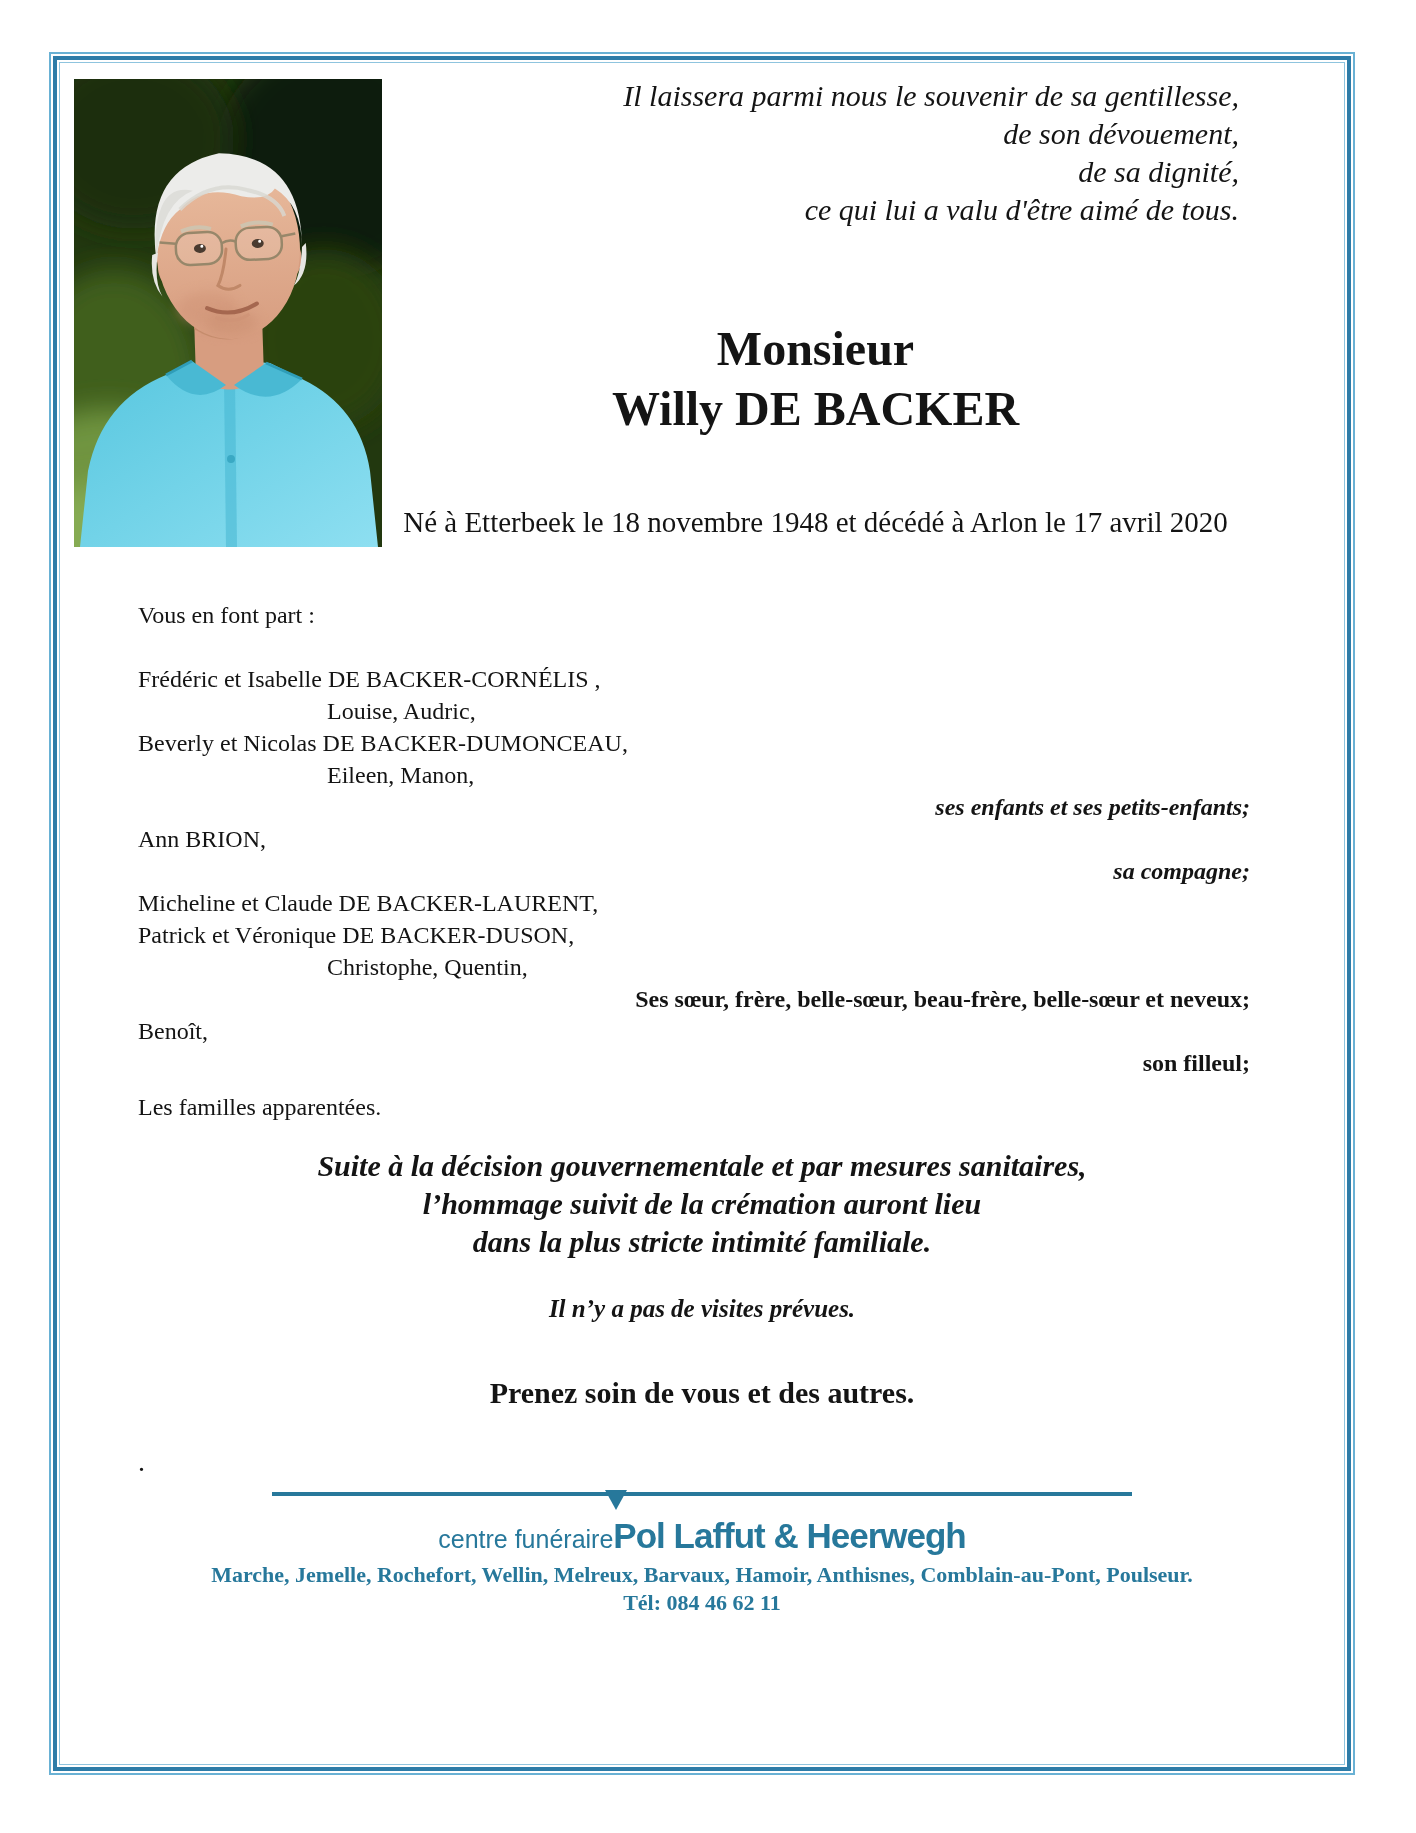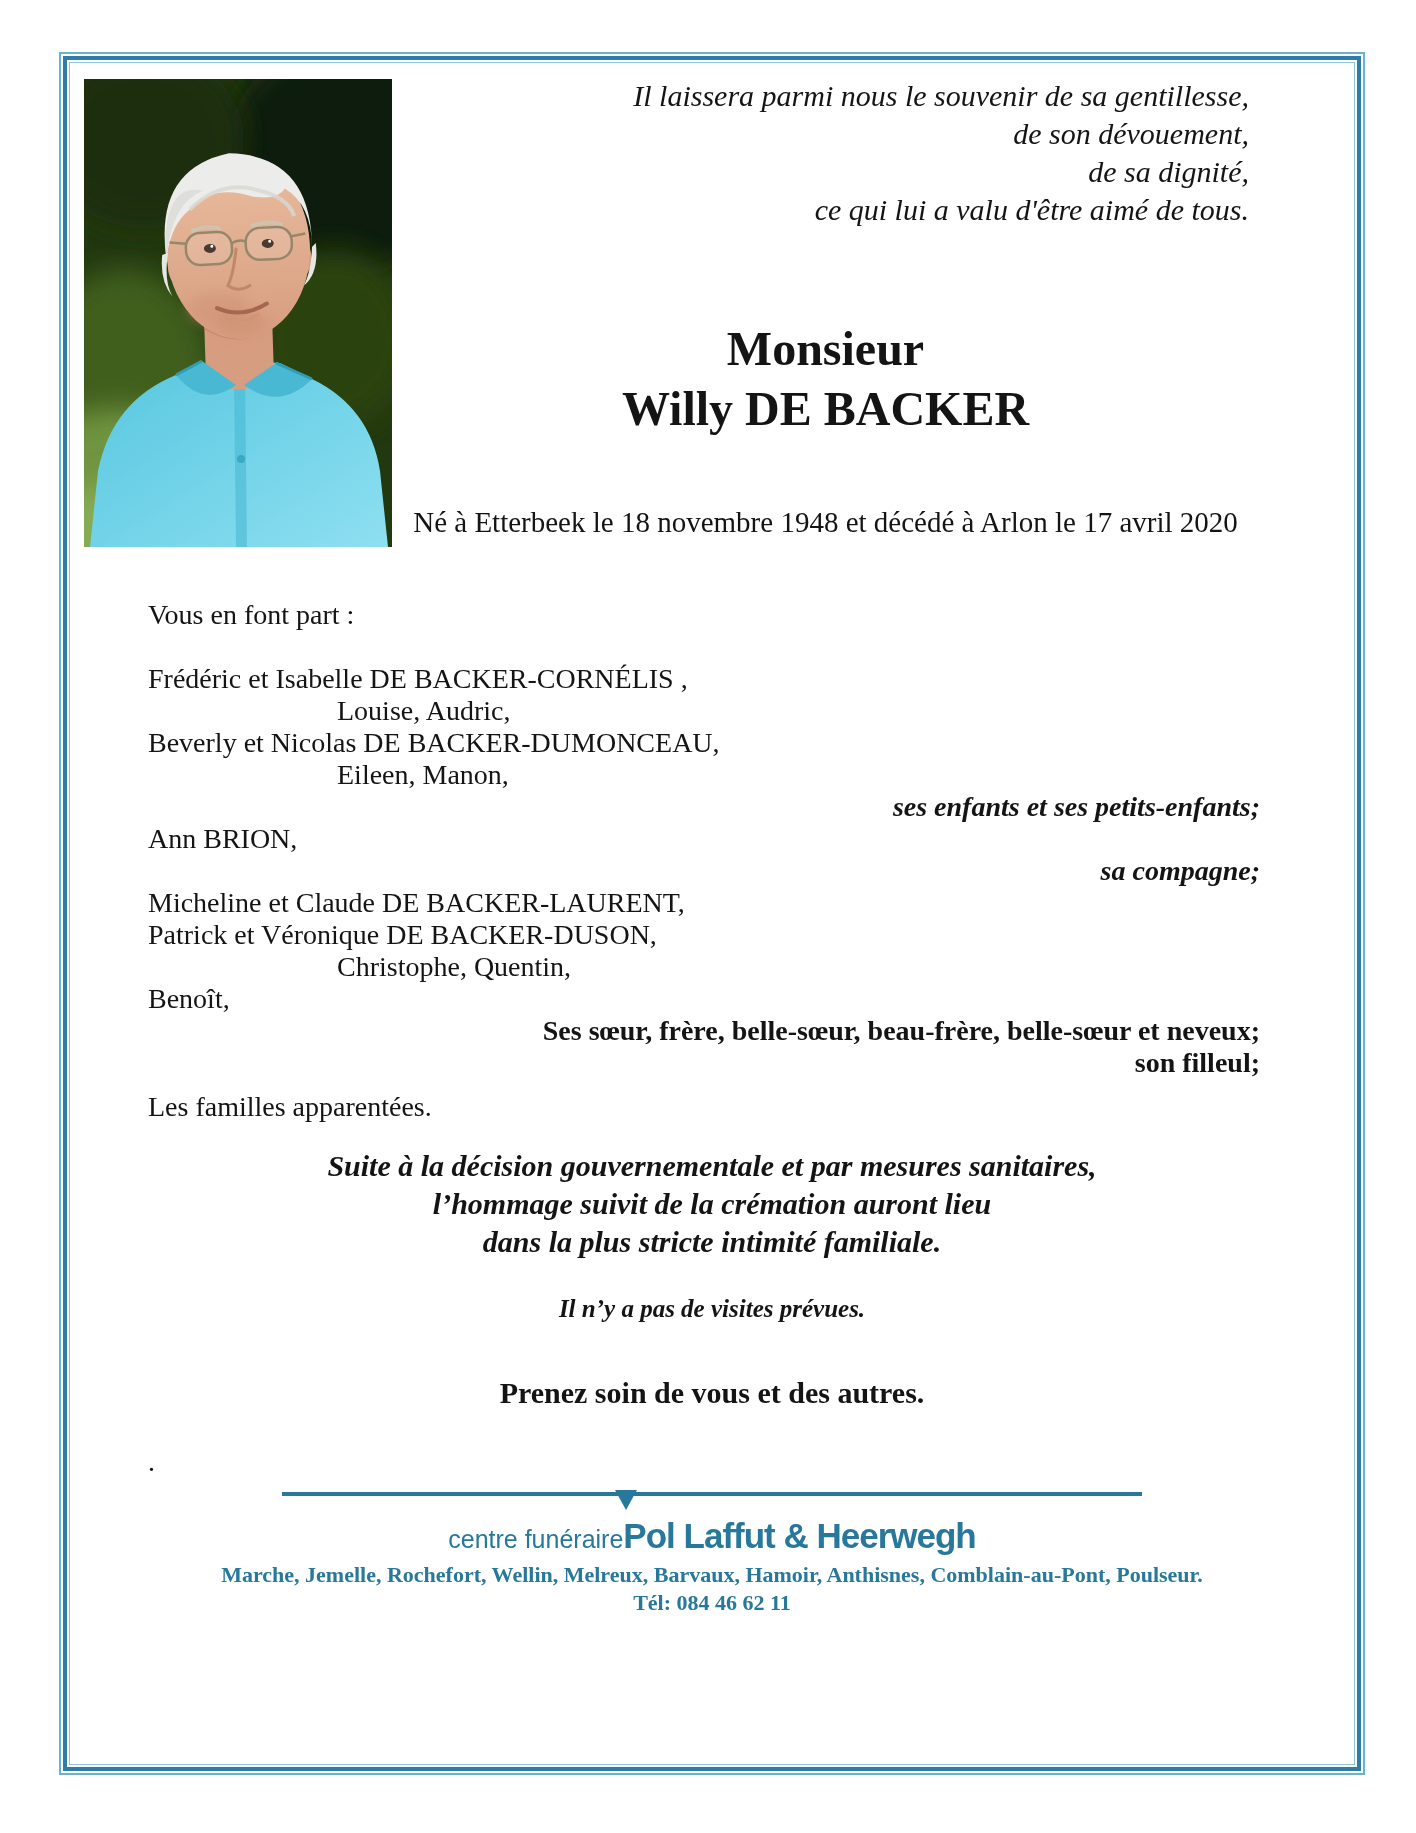--- a/index.html
+++ b/index.html
@@ -3,21 +3,21 @@
 <meta charset="utf-8">
 <style>
   html,body{margin:0;padding:0;background:#ffffff;}
   body{
     width:1416px;height:1833px;position:relative;
     font-family:"Liberation Serif","DejaVu Serif",serif;
     color:#141414;overflow:hidden;
   }
   
   .frame-outer{
-    position:absolute;left:59px;top:52px;width:1306px;height:1723px;
+    position:absolute;left:49px;top:52px;width:1306px;height:1723px;
     border:2px solid #69b1d4;box-sizing:border-box;padding:2px;
   }
   .frame-mid{
     width:100%;height:100%;box-sizing:border-box;
     border:4px solid #2e7ca8;padding:2px;
   }
   .frame-inner{
     width:100%;height:100%;box-sizing:border-box;
     border:1px solid #8fc4de;overflow:hidden;
   }
@@ -35,21 +35,21 @@
     margin:90px 95px 0 0;text-align:center;
     font-weight:bold;font-size:48px;line-height:60px;
   }
   .birth-line{
     margin:66px 95px 0 0;text-align:center;
     font-size:29px;line-height:34px;
   }
   
   .body-block{
     clear:both;padding:52px 94px 0 78px;
-    font-size:28px;line-height:32px;
+    font-size:24px;line-height:32px;
   }
   .line{white-space:pre-wrap;}
   .line.blank::before{content:"\00a0";}
   .indent{padding-left:189px;}
   .right-bi{text-align:right;font-weight:bold;font-style:italic;}
   .right-b{text-align:right;font-weight:bold;}
   .gap-top{margin-top:12px;}
   
   .notice{
     margin-top:24px;text-align:center;
@@ -209,22 +209,22 @@
     <div class="line">Frédéric et Isabelle DE BACKER-CORNÉLIS ,</div>
     <div class="line indent">Louise, Audric,</div>
     <div class="line">Beverly et Nicolas DE BACKER-DUMONCEAU,</div>
     <div class="line indent">Eileen, Manon,</div>
     <div class="line right-bi">ses enfants et ses petits-enfants;</div>
     <div class="line">Ann BRION,</div>
     <div class="line right-bi">sa compagne;</div>
     <div class="line">Micheline et Claude DE BACKER-LAURENT,</div>
     <div class="line">Patrick et Véronique DE BACKER-DUSON,</div>
     <div class="line indent">Christophe, Quentin,</div>
+    <div class="line right-b">Ses sœur, frère, belle-sœur, beau-frère, belle-sœur et neveux;</div>
     <div class="line">Benoît,</div>
-    <div class="line right-b">Ses sœur, frère, belle-sœur, beau-frère, belle-sœur et neveux;</div>
     <div class="line right-b">son filleul;</div>
     <div class="line gap-top">Les familles apparentées.</div>
   </div>
 
   <div class="notice">
     <div>Suite à la décision gouvernementale et par mesures sanitaires,</div>
     <div>l’hommage suivit de la crémation auront lieu</div>
     <div>dans la plus stricte intimité familiale.</div>
   </div>
 

